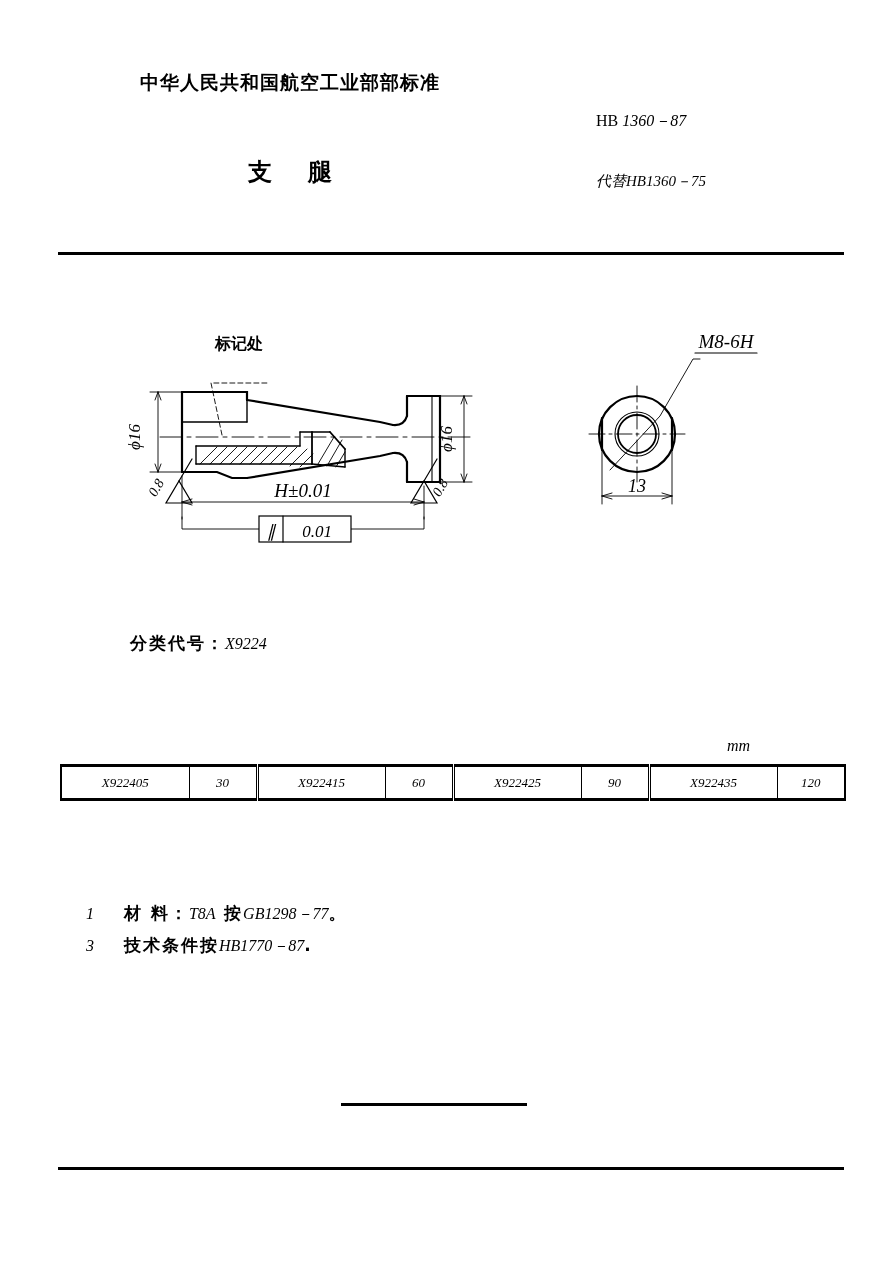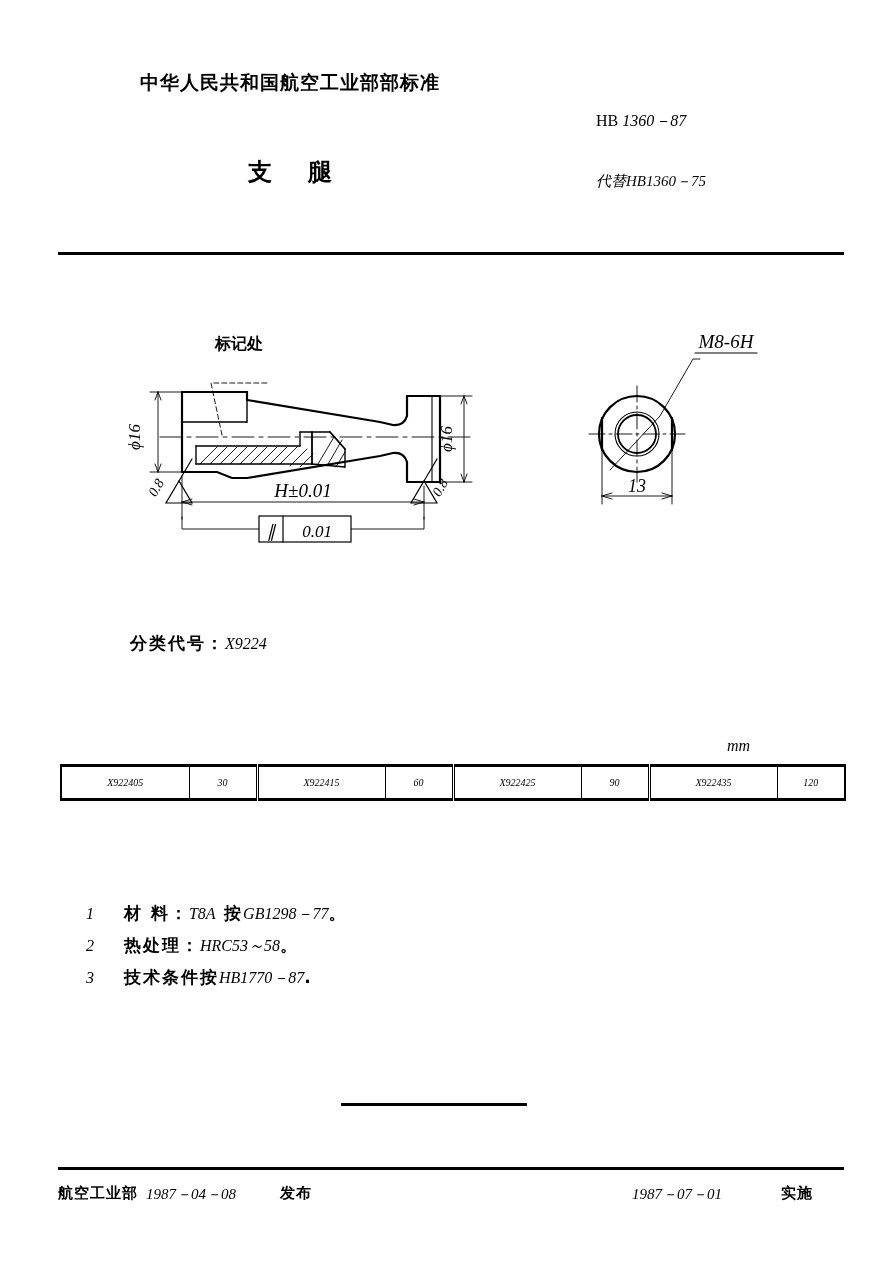--- a/index.html
+++ b/index.html
@@ -107,21 +107,21 @@
   table.spec {
     border-collapse: collapse;
     width: 784px;
     table-layout: fixed;
   }
   table.spec td {
     border: 1px solid #000;
     height: 31px;
     text-align: center;
     vertical-align: middle;
-    font-size: 10px;
+    font-size: 13px;
     font-style: italic;
     font-family: "Liberation Serif", serif;
     padding: 0;
   }
   table.spec tr.head td {
     font-style: normal;
   }
   table.spec tr.head td.cn {
     font-family: "DejaVu Sans", "Liberation Sans", sans-serif;
     font-weight: bold;
@@ -409,31 +409,21 @@
       </tr>
     </tbody>
       </table>
   </div>
 
   <div class="notes">
     <div class="note">
       <span class="num">1</span><span class="cn">材  料：</span><span class="it">T8A</span>&nbsp;&nbsp;<span class="cn">按</span><span class="it">GB1298－77</span><span class="cn">。</span>
     </div>
     <div class="note">
-      <span class="num">2</span><span class="cn">热处理：</span><span class="it">HRC53～58</span><span class="cn">。</span>
-    </div>
-    <div class="note">
       <span class="num">3</span><span class="cn">技术条件按</span><span class="it">HB1770－87</span><span class="cn">.</span>
     </div>
   </div>
 
   <div class="rule-short"></div>
   <div class="rule-bottom"></div>
 
-  <div class="footer">
-    <span class="f-cn" id="f-ministry">航空工业部</span>
-    <span class="f-it" id="f-issue-date">1987－04－08</span>
-    <span class="f-cn" id="f-issue-word">发布</span>
-    <span class="f-it" id="f-effect-date">1987－07－01</span>
-    <span class="f-cn" id="f-effect-word">实施</span>
-  </div>
 
 </div>
 
 </body></html>

